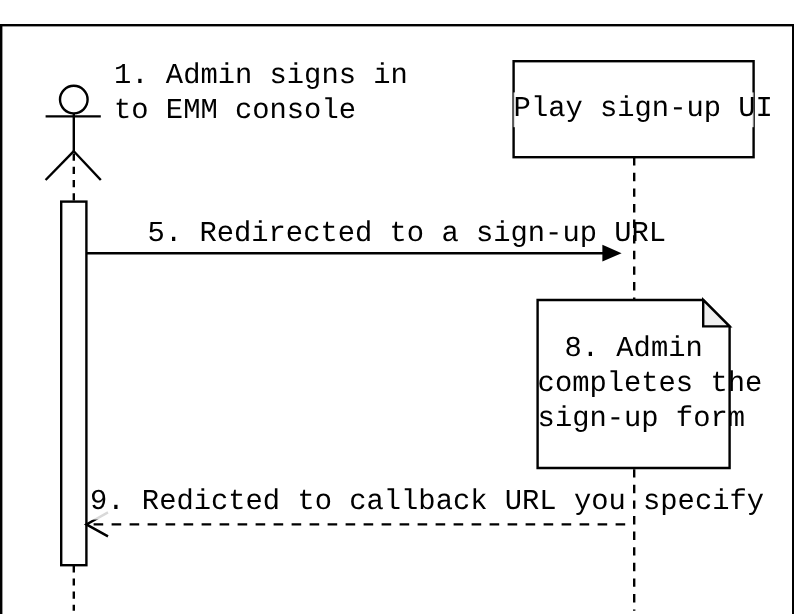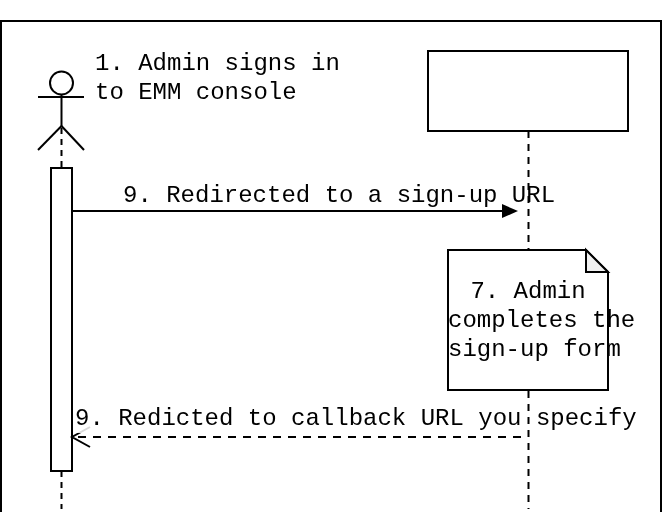--- a/index.html
+++ b/index.html
@@ -76,22 +76,23 @@
       <g>
         <path d="M521,417 H78" stroke-dasharray="8,7"></path>
         <polyline points="90,407 72,417 90,427"></polyline>
       </g>
     </g>
   </svg>
 
   <div class="label label-actor">1. Admin signs in
 to EMM console</div>
 
+  <div class="label label-play">Play sign-up UI</div>
 
-  <div class="label label-msg2">9. Redirected to a sign-up URL</div>
+  <div class="label label-msg2">5. Redirected to a sign-up URL</div>
 
-  <div class="label label-note">7. Admin
+  <div class="label label-note">8. Admin
 completes the
 sign-up form</div>
 
   <div class="label label-msg4">9. Redicted to callback URL you specify</div>
 
 </div>
 
 </body></html>

